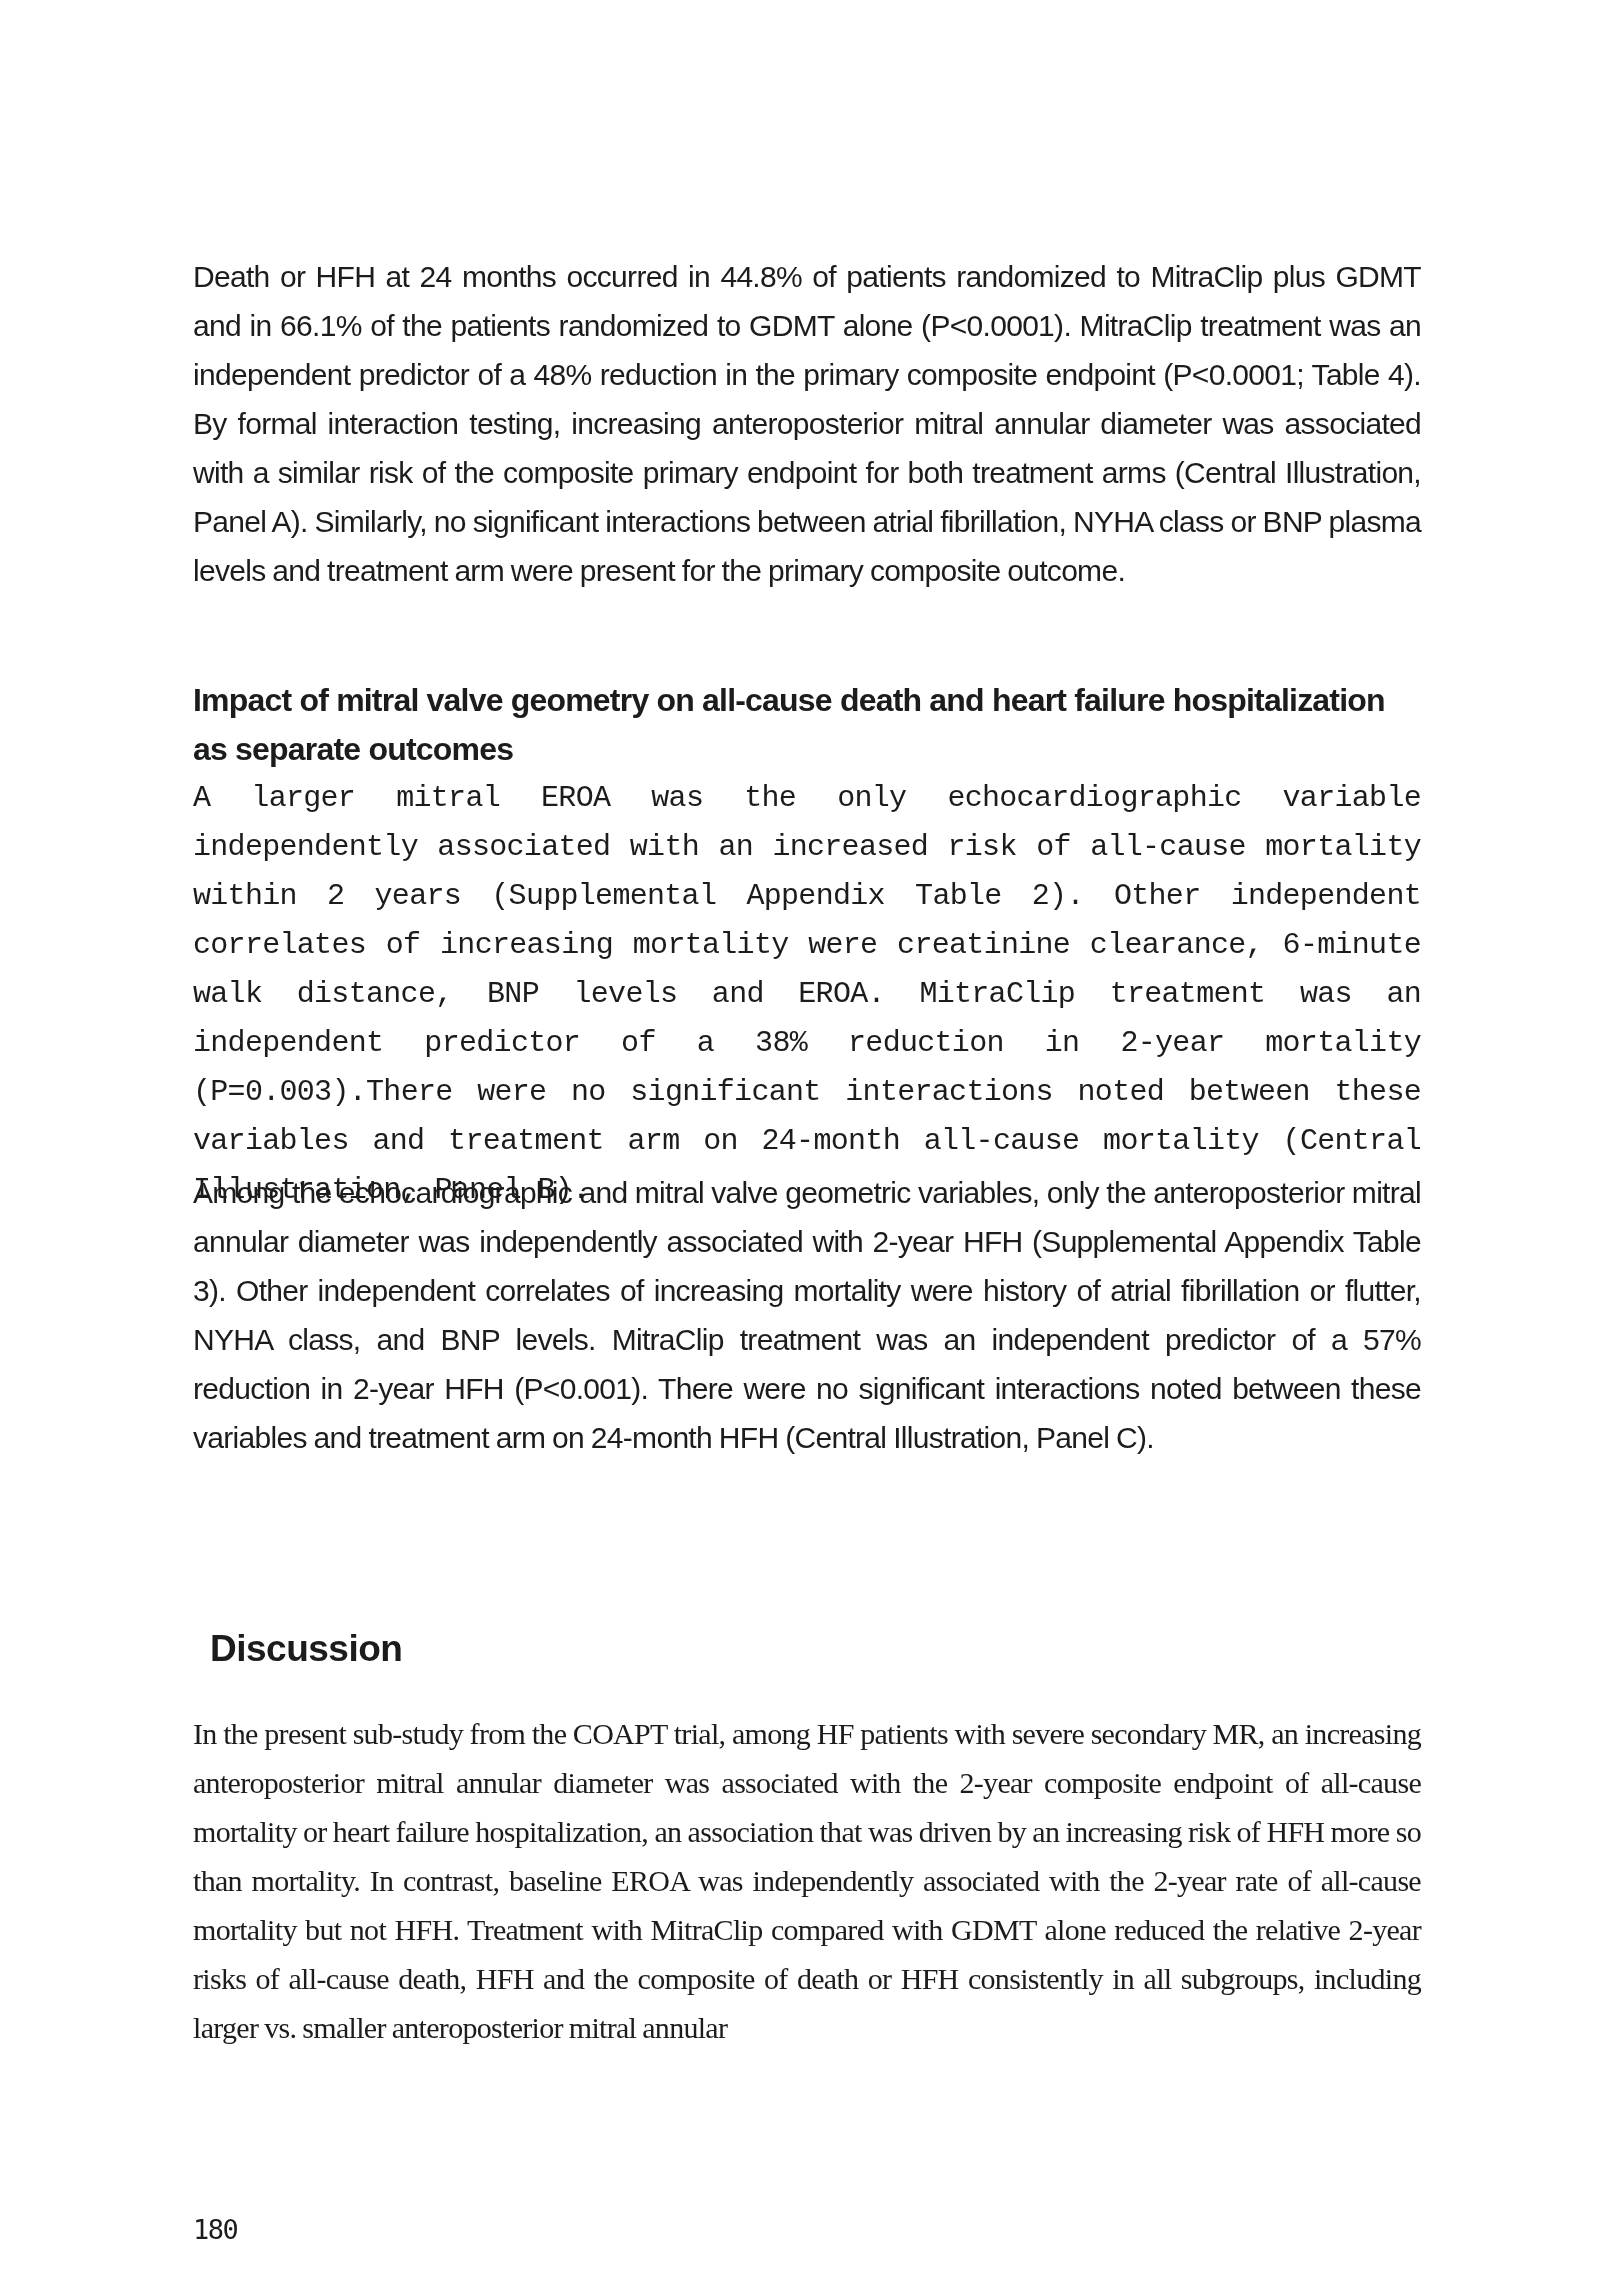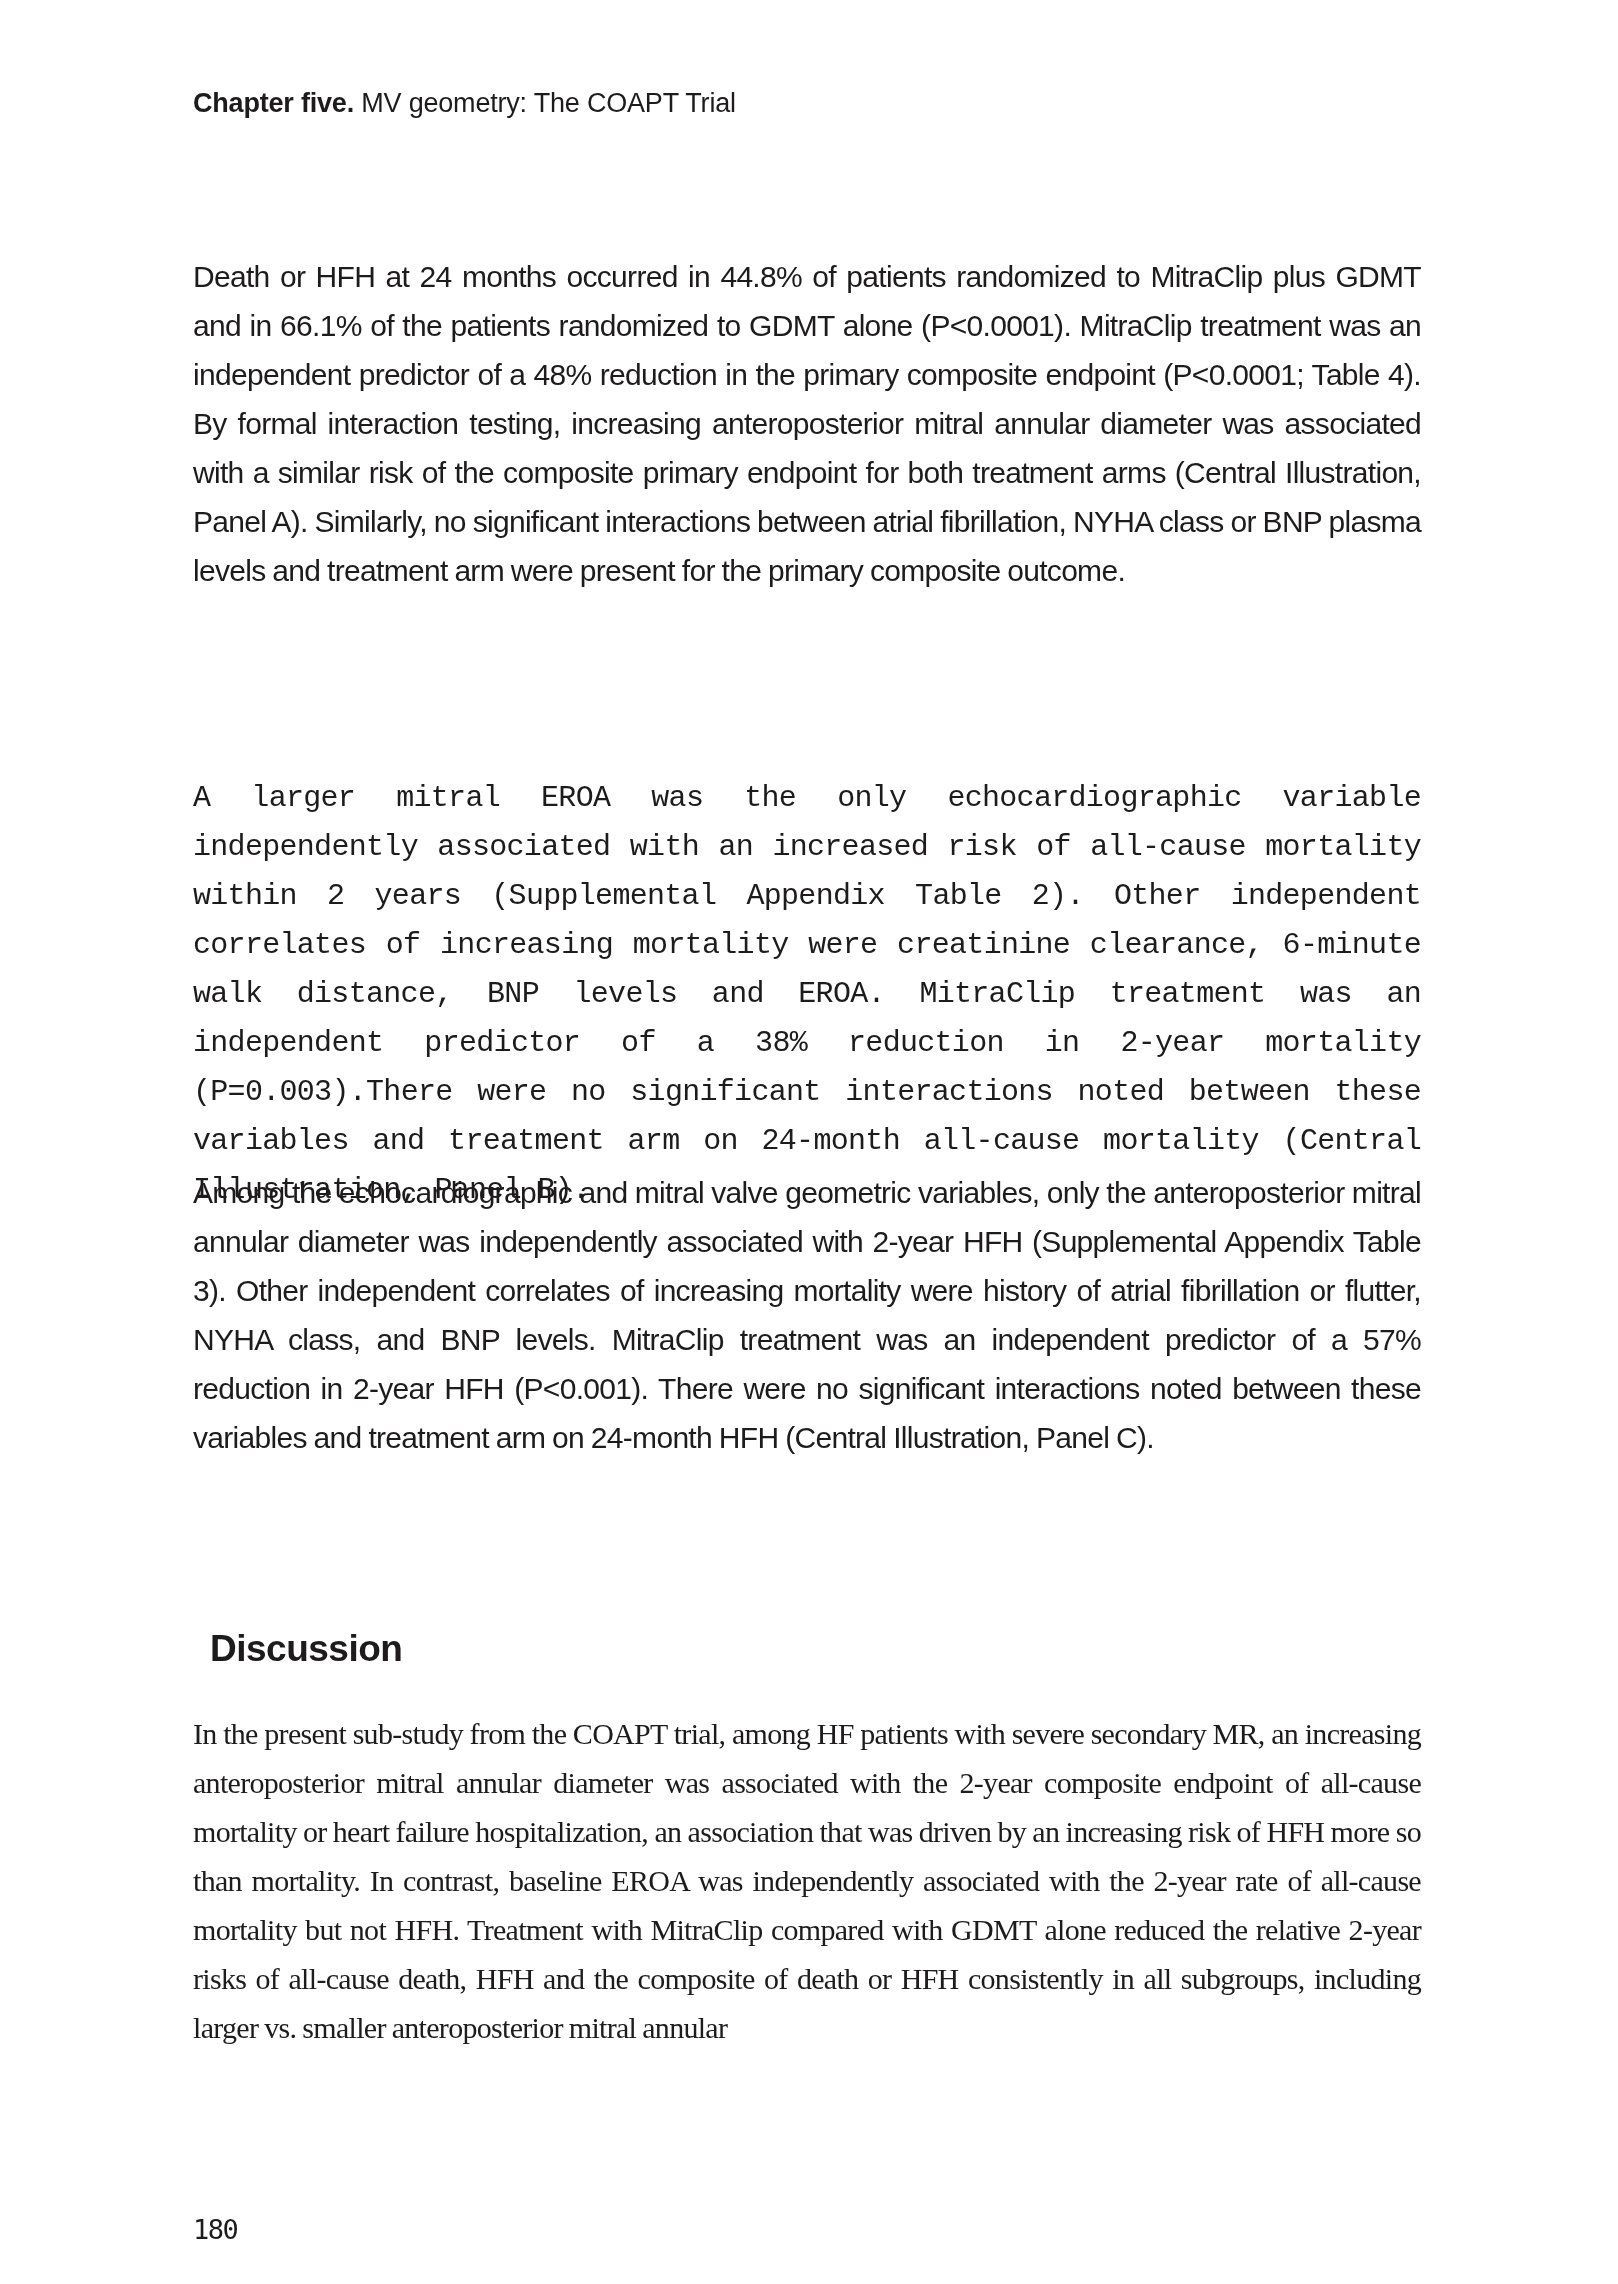--- a/index.html
+++ b/index.html
@@ -73,27 +73,24 @@
       line-height: 37px;
       font-family: "DejaVu Sans Mono", "Liberation Mono", monospace;
       letter-spacing: -1.5px;
     }
   </style>
 </head>
 <body>
 
 <div class="page">
 
-  <div class="running-header">
-    <span class="chap">Chapter five.</span>
-    <span>MV geometry: The COAPT Trial</span>
-  </div>
 
   <p class="block p1" style="margin:0">Death or HFH at 24 months occurred in 44.8% of patients randomized to MitraClip plus GDMT and in 66.1% of the patients randomized to GDMT alone (P&lt;0.0001). MitraClip treatment was an independent predictor of a 48% reduction in the primary composite endpoint (P&lt;0.0001; Table 4). By formal interaction testing, increasing anteroposterior mitral annular diameter was associated with a similar risk of the composite primary endpoint for both treatment arms (Central Illustration, Panel A). Similarly, no significant interactions between  atrial fibrillation, NYHA class or BNP plasma levels and treatment arm were present for the primary composite outcome.</p>
 
+  <h2 class="h2" style="margin:0">Impact of mitral valve geometry on all-cause death and heart failure hospitalization as separate outcomes</h2>
 
   <p class="block p2" style="margin:0">A larger mitral EROA was the only echocardiographic variable independently associated with an increased risk of all-cause mortality within 2 years (Supplemental Appendix Table 2). Other independent correlates of increasing mortality were creatinine clearance, 6-minute walk distance, BNP levels and EROA. MitraClip treatment was an independent predictor of a 38% reduction in 2-year mortality (P=0.003).There were no significant interactions noted between these variables and treatment arm on 24-month all-cause mortality (Central Illustration, Panel B).</p>
 
   <p class="block p3" style="margin:0">Among the echocardiographic and mitral valve geometric variables, only the anteroposterior mitral annular diameter was independently associated with 2-year HFH (Supplemental Appendix Table 3). Other independent correlates of increasing mortality were history of atrial fibrillation or flutter, NYHA class, and BNP levels. MitraClip treatment was an independent predictor of a 57% reduction in 2-year HFH (P&lt;0.001). There were no significant interactions noted between these variables and treatment arm on 24-month HFH (Central Illustration, Panel C).</p>
 
   <h1 class="h1" style="margin:17px">Discussion</h1>
 
   <p class="block p4" style="margin:0">In the present sub-study from the COAPT trial, among HF patients with severe secondary MR, an increasing anteroposterior mitral annular diameter was associated with the 2-year composite endpoint of all-cause mortality or heart failure hospitalization, an association that was driven by an increasing risk of HFH more so than mortality. In contrast, baseline EROA was independently associated with the 2-year rate of all-cause mortality but not HFH. Treatment with MitraClip compared with GDMT alone reduced the relative 2-year risks of all-cause death, HFH and the composite of death or HFH consistently in all subgroups, including larger vs. smaller anteroposterior mitral annular</p>
 
   <div class="page-number">180</div>

